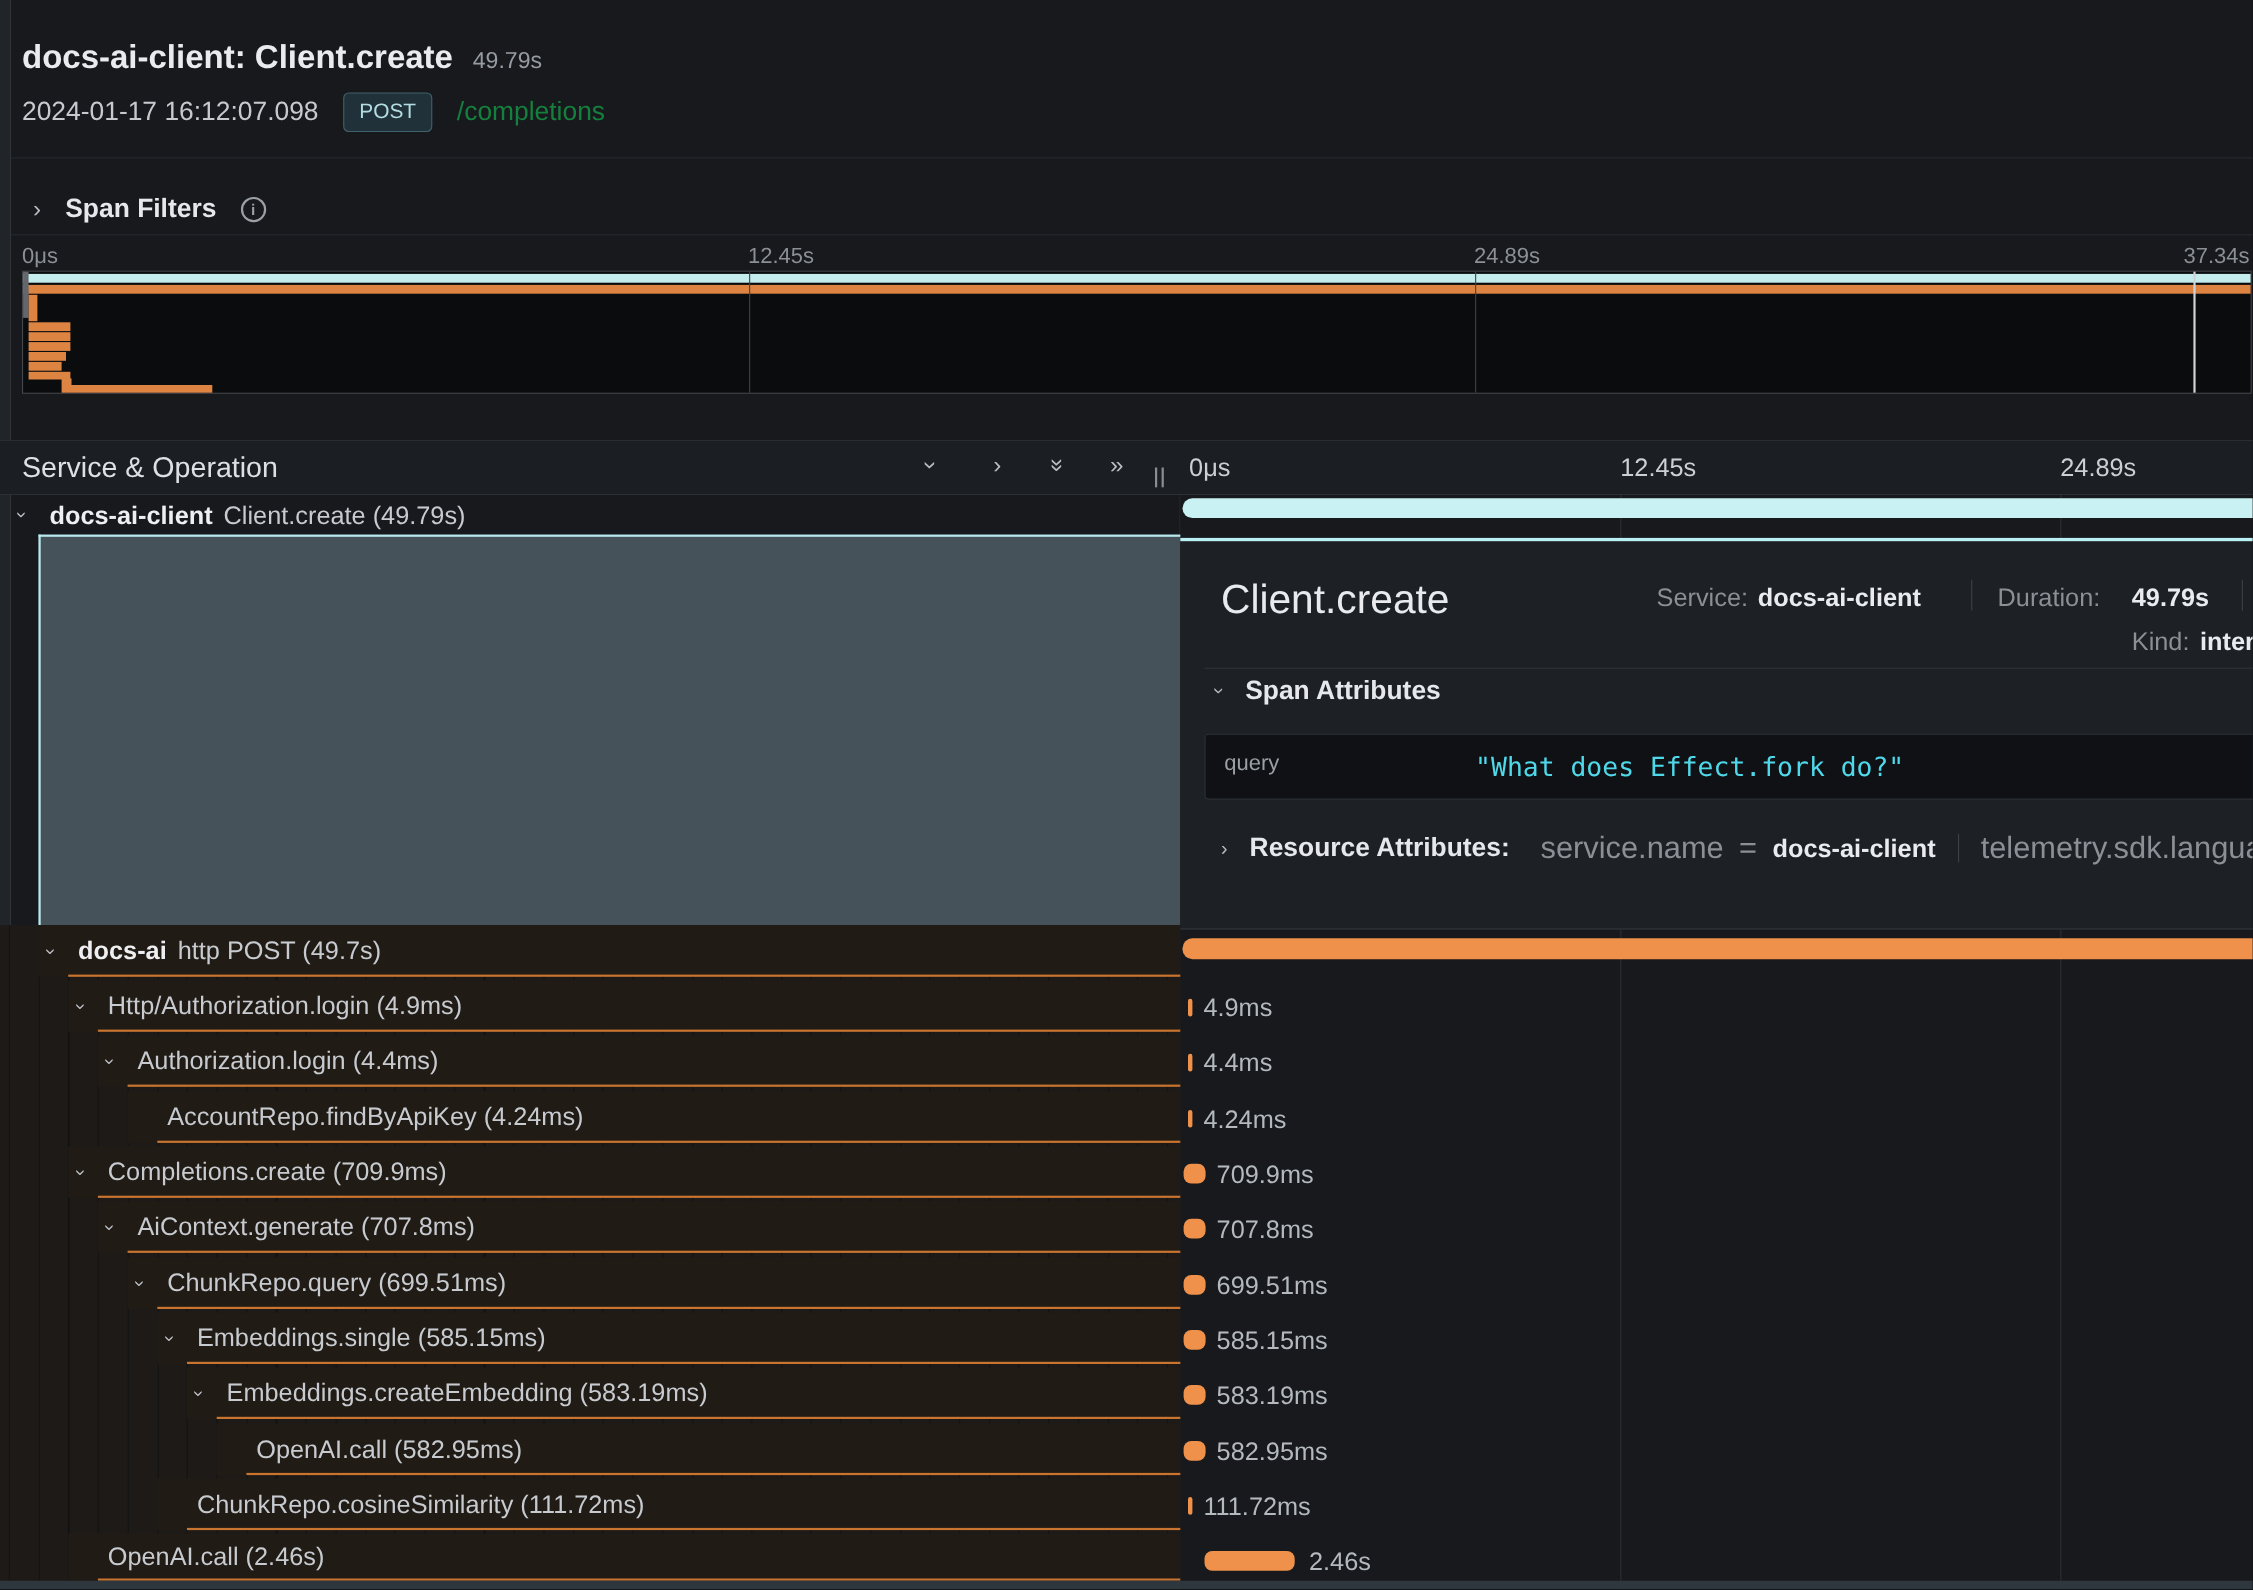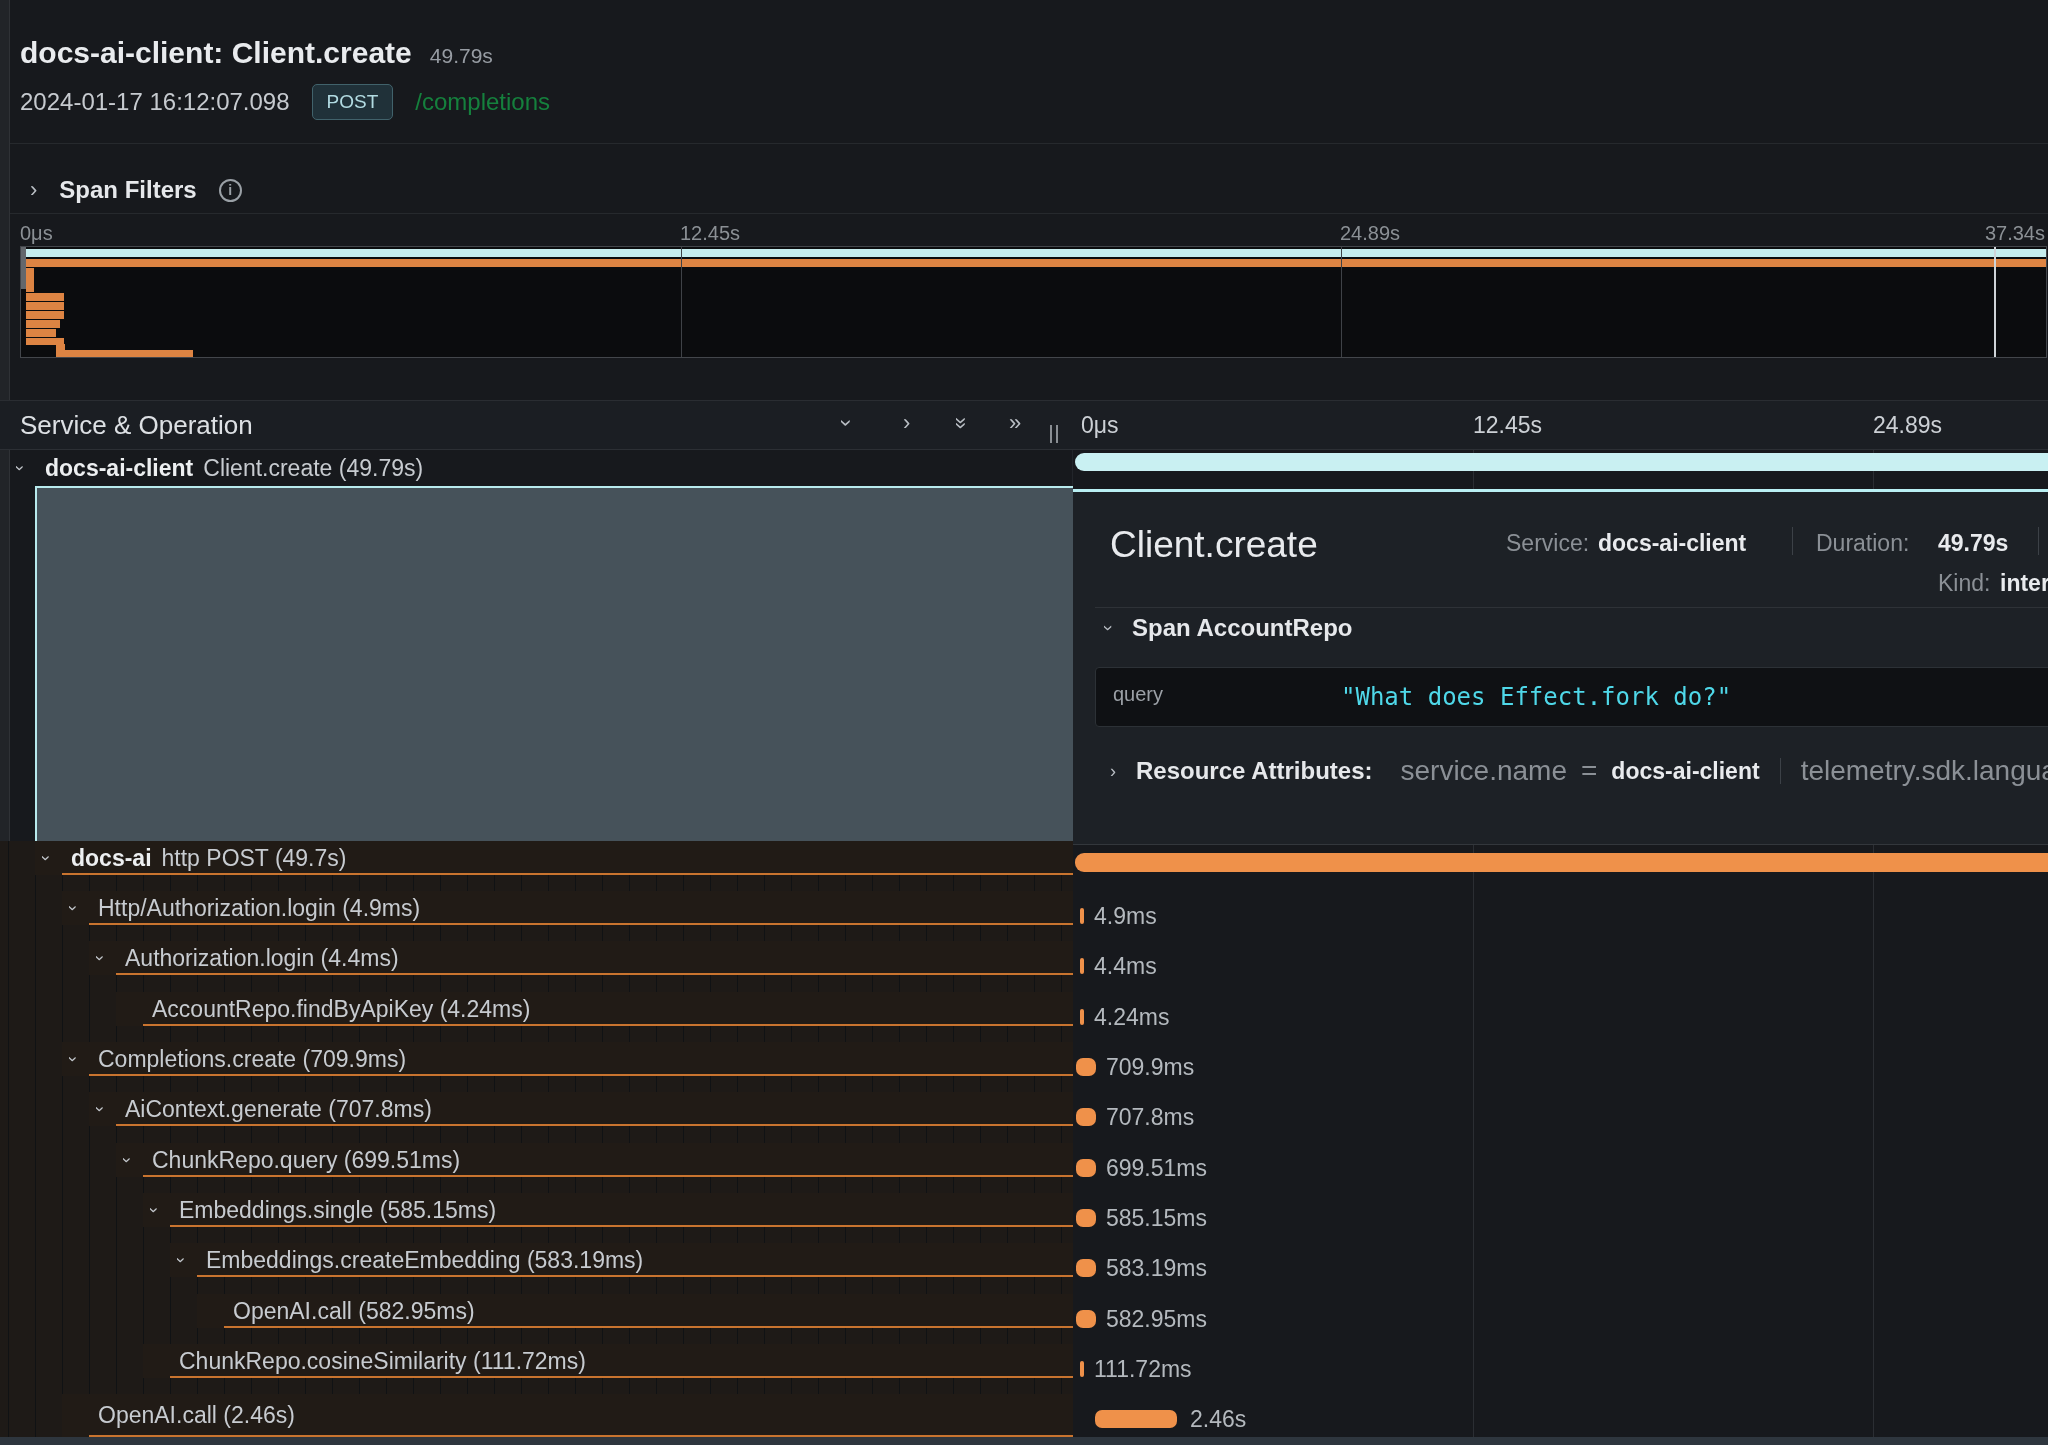--- a/index.html
+++ b/index.html
@@ -59,21 +59,21 @@
   .opx{color:#c7cbd0;font-size:23px;}
   .cv{width:28px;flex:0 0 28px;color:#c3c7cc;font-size:17px;text-align:left;}
 
   
   .slate{position:absolute;left:35px;top:486px;width:1038px;height:355px;background:#46525a;border-top:2px solid #b8eaed;border-left:2px solid #b8eaed;box-sizing:border-box;z-index:2;}
 
   
   .tree{position:absolute;left:0;top:841px;width:1073px;height:604px;z-index:2;
         background-image:repeating-linear-gradient(to right,#101214 0px,#101214 1px,#1e1a17 1px,#1e1a17 27px);
         background-position-x:8px;}
-  .trow{position:absolute;right:0;height:34px;background:#211b16;display:flex;align-items:center;padding-left:8px;box-sizing:border-box;}
+  .trow{position:absolute;right:0;height:47px;background:#211b16;display:flex;align-items:center;padding-left:8px;box-sizing:border-box;}
   .bline{position:absolute;left:27px;right:0;bottom:0;height:2px;background:#c9742f;}
 
   
   .detail{position:absolute;left:1073px;top:489px;width:997px;height:356px;background:#1d2126;border-top:3px solid #b9f0f3;border-bottom:1px solid #33373c;box-sizing:border-box;z-index:6;}
   .detail-title{position:absolute;left:37px;top:32px;font-size:37px;color:#e8eaed;}
   .dlbl{font-size:23px;color:#8b9096;}
   .dval{font-size:23px;font-weight:700;color:#e9ebee;}
   .vsep{position:absolute;width:1px;height:28px;background:#3c4147;}
   .dsec-div{position:absolute;left:22px;right:0;top:115px;height:1px;background:#2e3237;}
   .attr-box{position:absolute;left:22px;top:175px;width:975px;height:60px;background:#0f1114;border:1px solid #2c3136;border-radius:4px;box-sizing:border-box;}
@@ -279,21 +279,21 @@
     <span class="abs dlbl" style="left:743px;top:38px;">Duration:</span>
     <span class="abs dval" style="left:865px;top:38px;">49.79s</span>
     <div class="vsep" style="left:965px;top:35px;"></div>
     <span class="abs dlbl" style="left:865px;top:78px;">Kind:</span>
     <span class="abs dval" style="left:927px;top:78px;">internal</span>
 
     <div class="dsec-div"></div>
 
     <div class="abs" style="left:33px;top:122px;display:flex;align-items:center;gap:20px;">
       <span class="cvg icon-chev-d" style="font-size:18px;"></span>
-      <span class="section-label">Span AccountRepo</span>
+      <span class="section-label">Span Attributes</span>
     </div>
 
     <div class="attr-box">
       <span class="attr-key">query</span>
       <span class="attr-val">"What does Effect.fork do?"</span>
     </div>
 
     <div class="abs" style="left:37px;top:263px;display:flex;align-items:center;gap:20px;white-space:nowrap;">
       <span class="cvg icon-chev-r" style="font-size:18px;"></span>
       <span class="section-label">Resource Attributes:</span>

